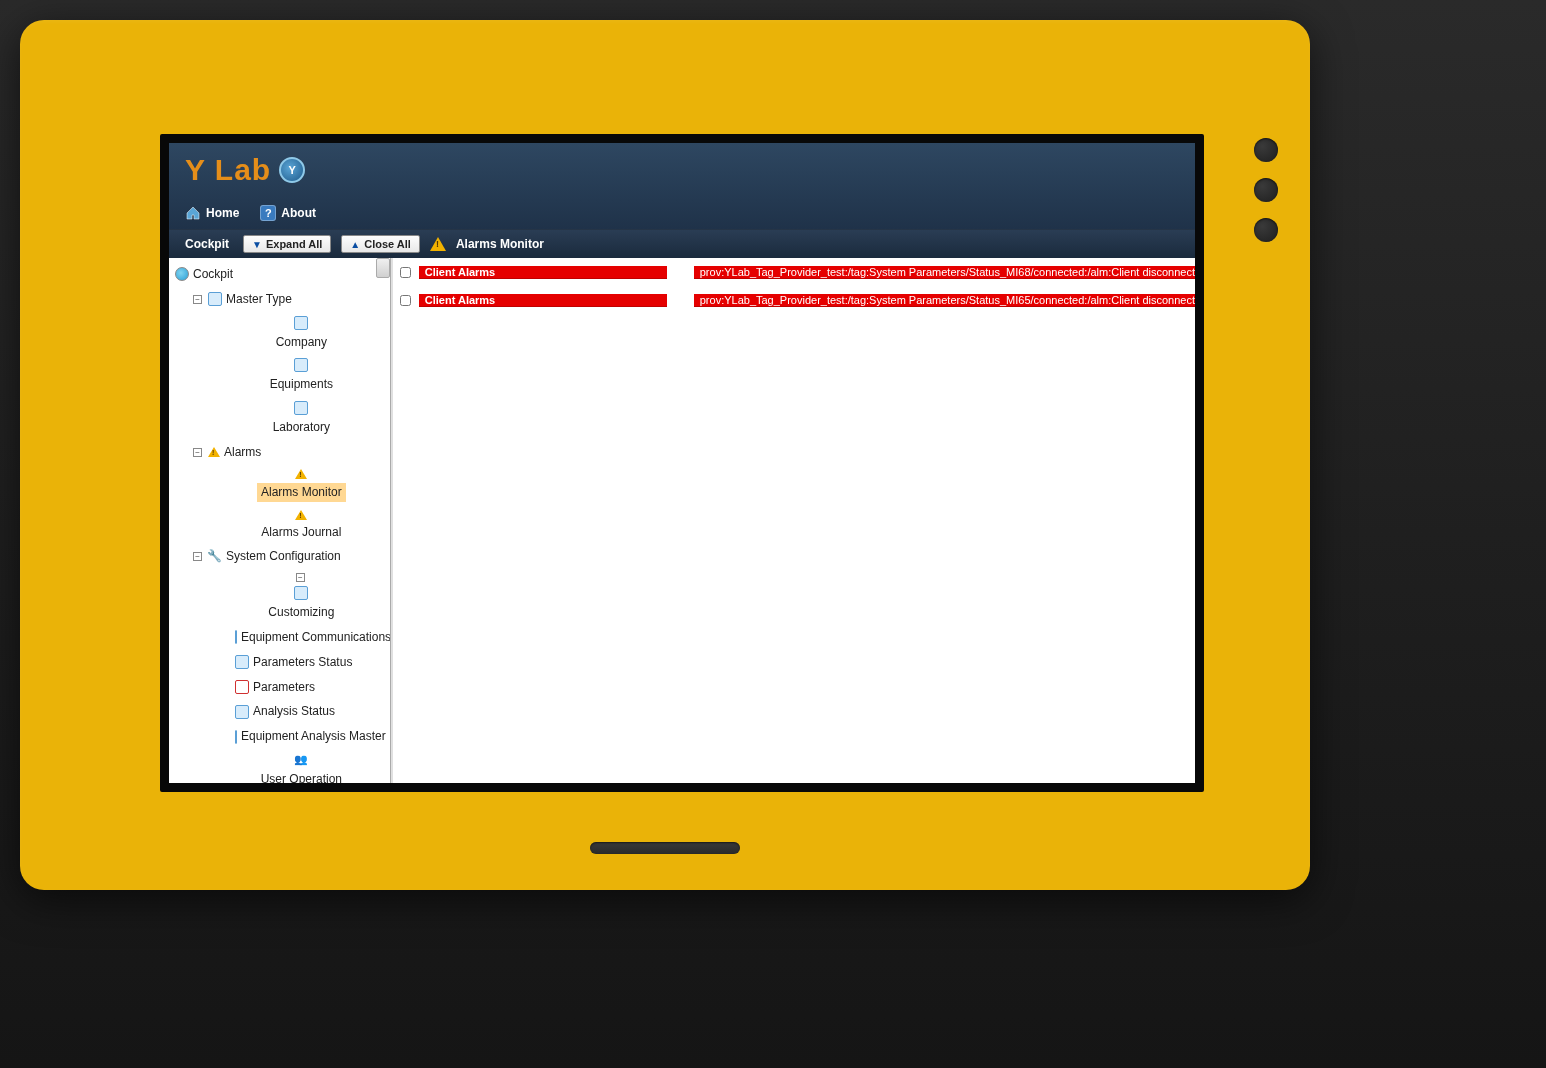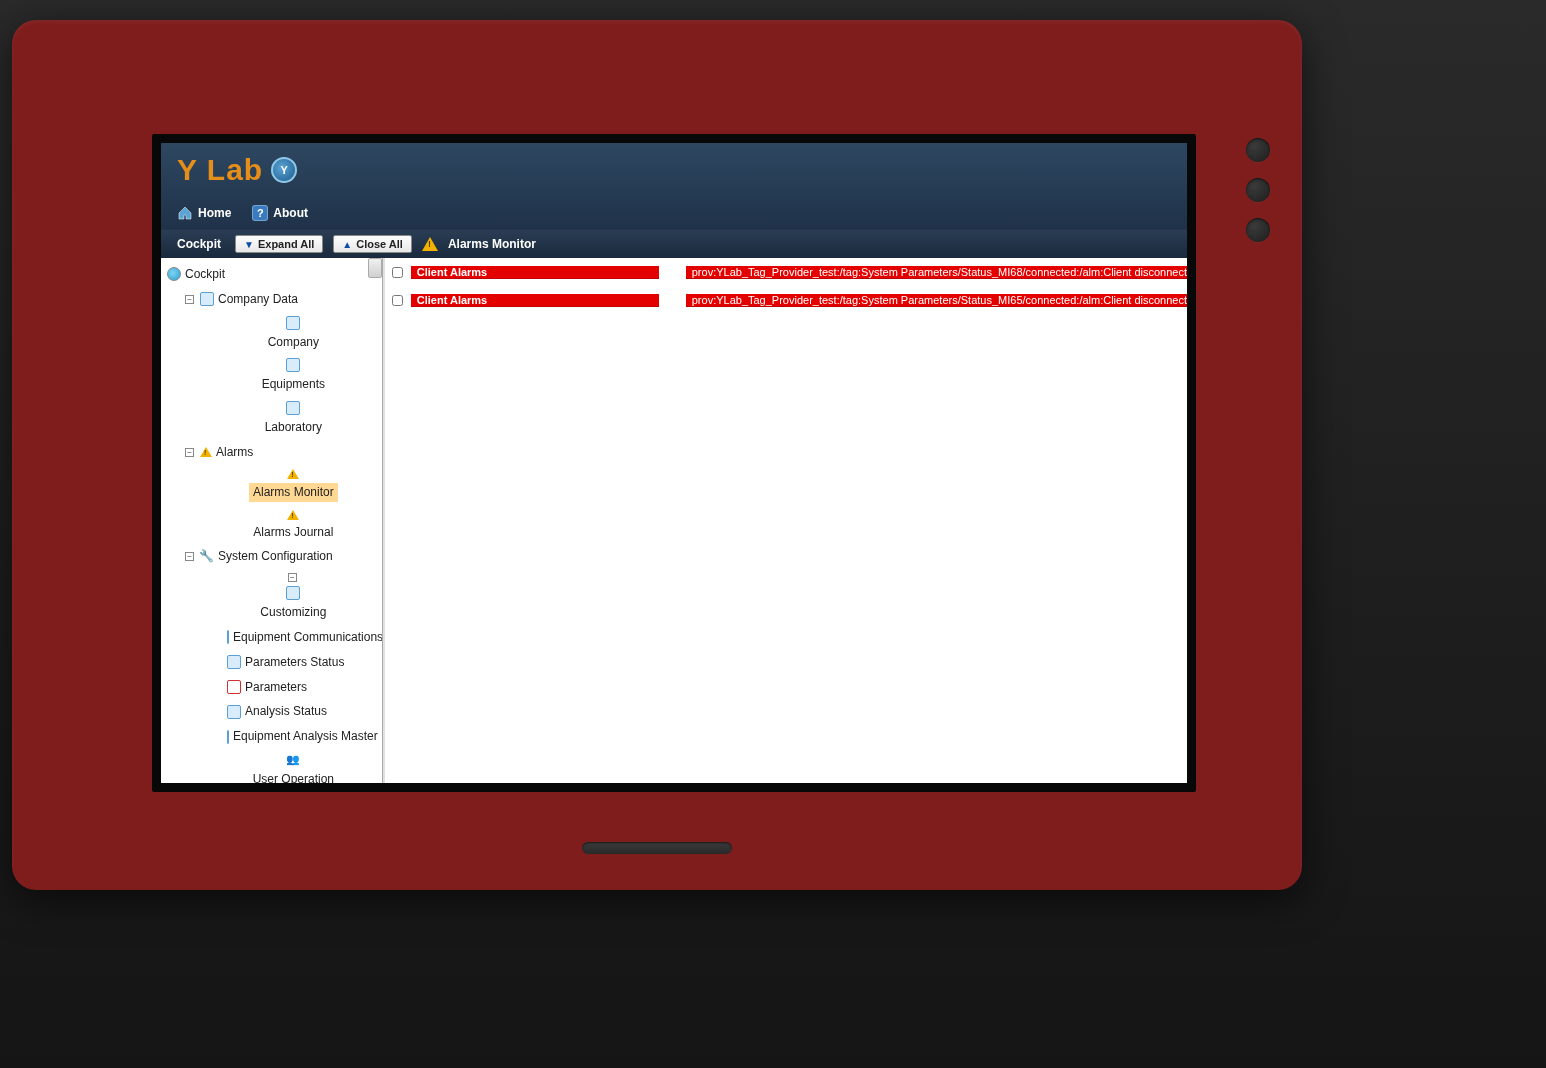--- a/index.html
+++ b/index.html
@@ -6,25 +6,25 @@
   body {
     background: linear-gradient(180deg, #2a2a2a 0%, #1f1f1f 50%, #151515 100%);
     font-family: Arial, Helvetica, sans-serif;
     width: 1546px;
     height: 1068px;
     overflow: hidden;
     position: relative;
   }
   .tablet-frame {
     position: absolute;
-    left: 12px;
+    left: 20px;
     top: 20px;
     width: 1290px;
     height: 870px;
-    background: #7f1d1d;
+    background: #eab308;
     border-radius: 24px;
     box-shadow: 0 10px 40px rgba(0,0,0,0.6), inset 0 2px 4px rgba(255,255,255,0.05);
   }
   .side-buttons {
     position: absolute;
     right: 32px;
     top: 118px;
     display: flex;
     flex-direction: column;
     gap: 16px;
@@ -323,21 +323,21 @@
         <div class="tree">
 
           <div class="tree-node l0">
             <span class="ico ico-globe"></span>
             <span>Cockpit</span>
           </div>
 
           <div class="tree-node l1">
             <span class="expander">−</span>
             <span class="ico ico-folder"></span>
-            <span>Company Data</span>
+            <span>Master Type</span>
           </div>
           <div class="tree-node l2">
             <span class="ico ico-folder"></span>
             <span>Company</span>
           </div>
           <div class="tree-node l2">
             <span class="ico ico-folder"></span>
             <span>Equipments</span>
           </div>
           <div class="tree-node l2">

